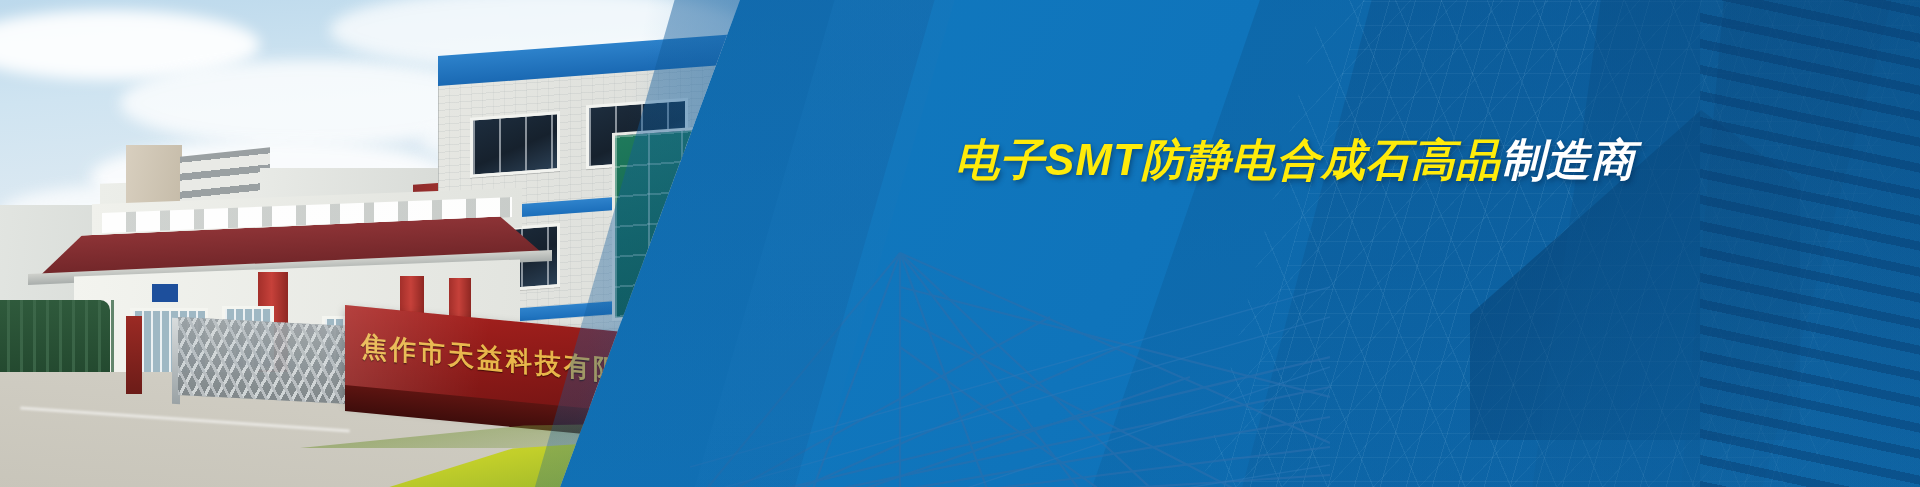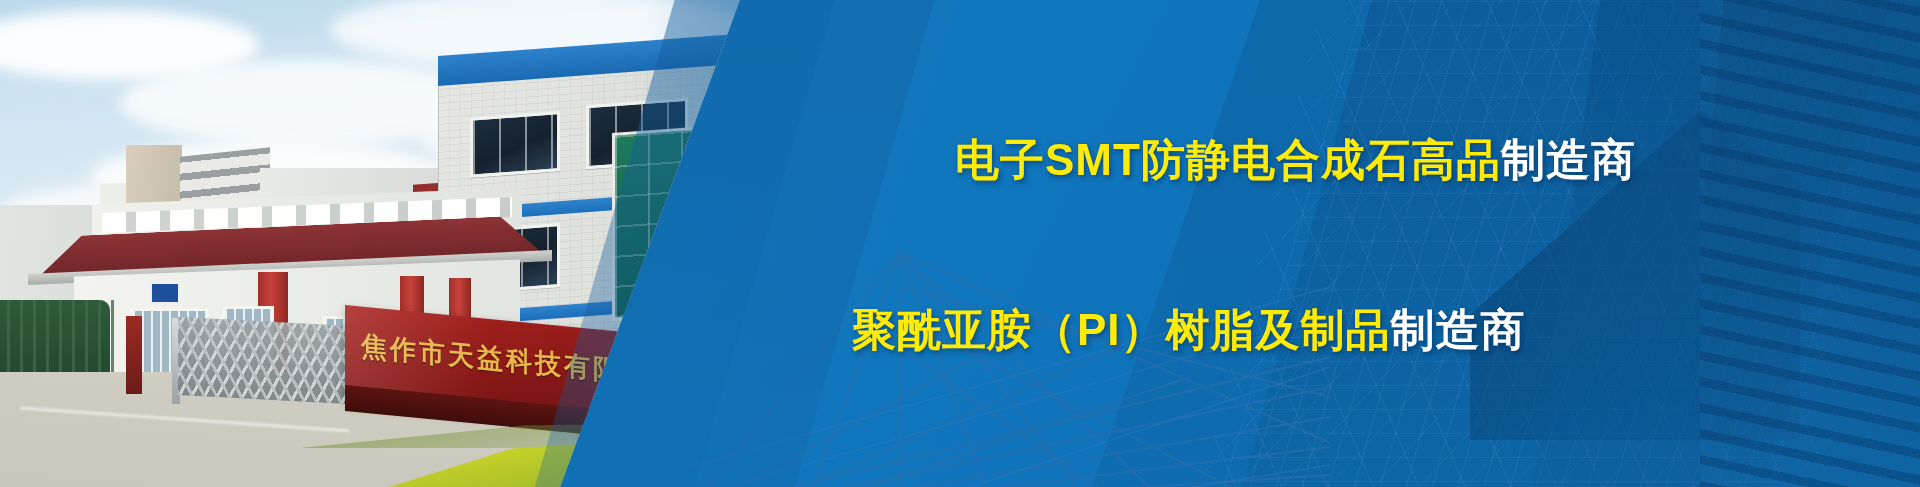--- a/index.html
+++ b/index.html
@@ -368,20 +368,21 @@
   
   .headlines {
     position:absolute;
     left:0; top:0; width:1920px; height:487px;
     pointer-events:none;
   }
   .hl {
     position:absolute;
     white-space:nowrap;
     font-weight:900;
+    font-style:italic;
     letter-spacing:1px;
     line-height:1;
     text-shadow:
       0 0 2px rgba(0,40,80,.35),
       2px 3px 5px rgba(0,35,70,.40);
   }
   .hl .y { color:#ffeb0a; }
   .hl .w { color:#ffffff; }
   .hl-1 { left:955px; top:138px; font-size:44px; }
   .hl-2 { left:905px; top:223px; font-size:44px; }
@@ -522,18 +523,15 @@
   <div class="seam-slab"></div>
   <div class="seam-slab2"></div>
 
   <div class="headlines">
 
     <div class="hl hl-1">
       <span class="y">电子SMT防静电合成石高品</span><span class="w">制造商</span>
     </div>
 
 
-    <div class="hl hl-3">
-      <span class="y">聚酰亚胺（PI）树脂及制品</span><span class="w">制造商</span>
-    </div>
 
   </div>
 </div>
 
 </body></html>

